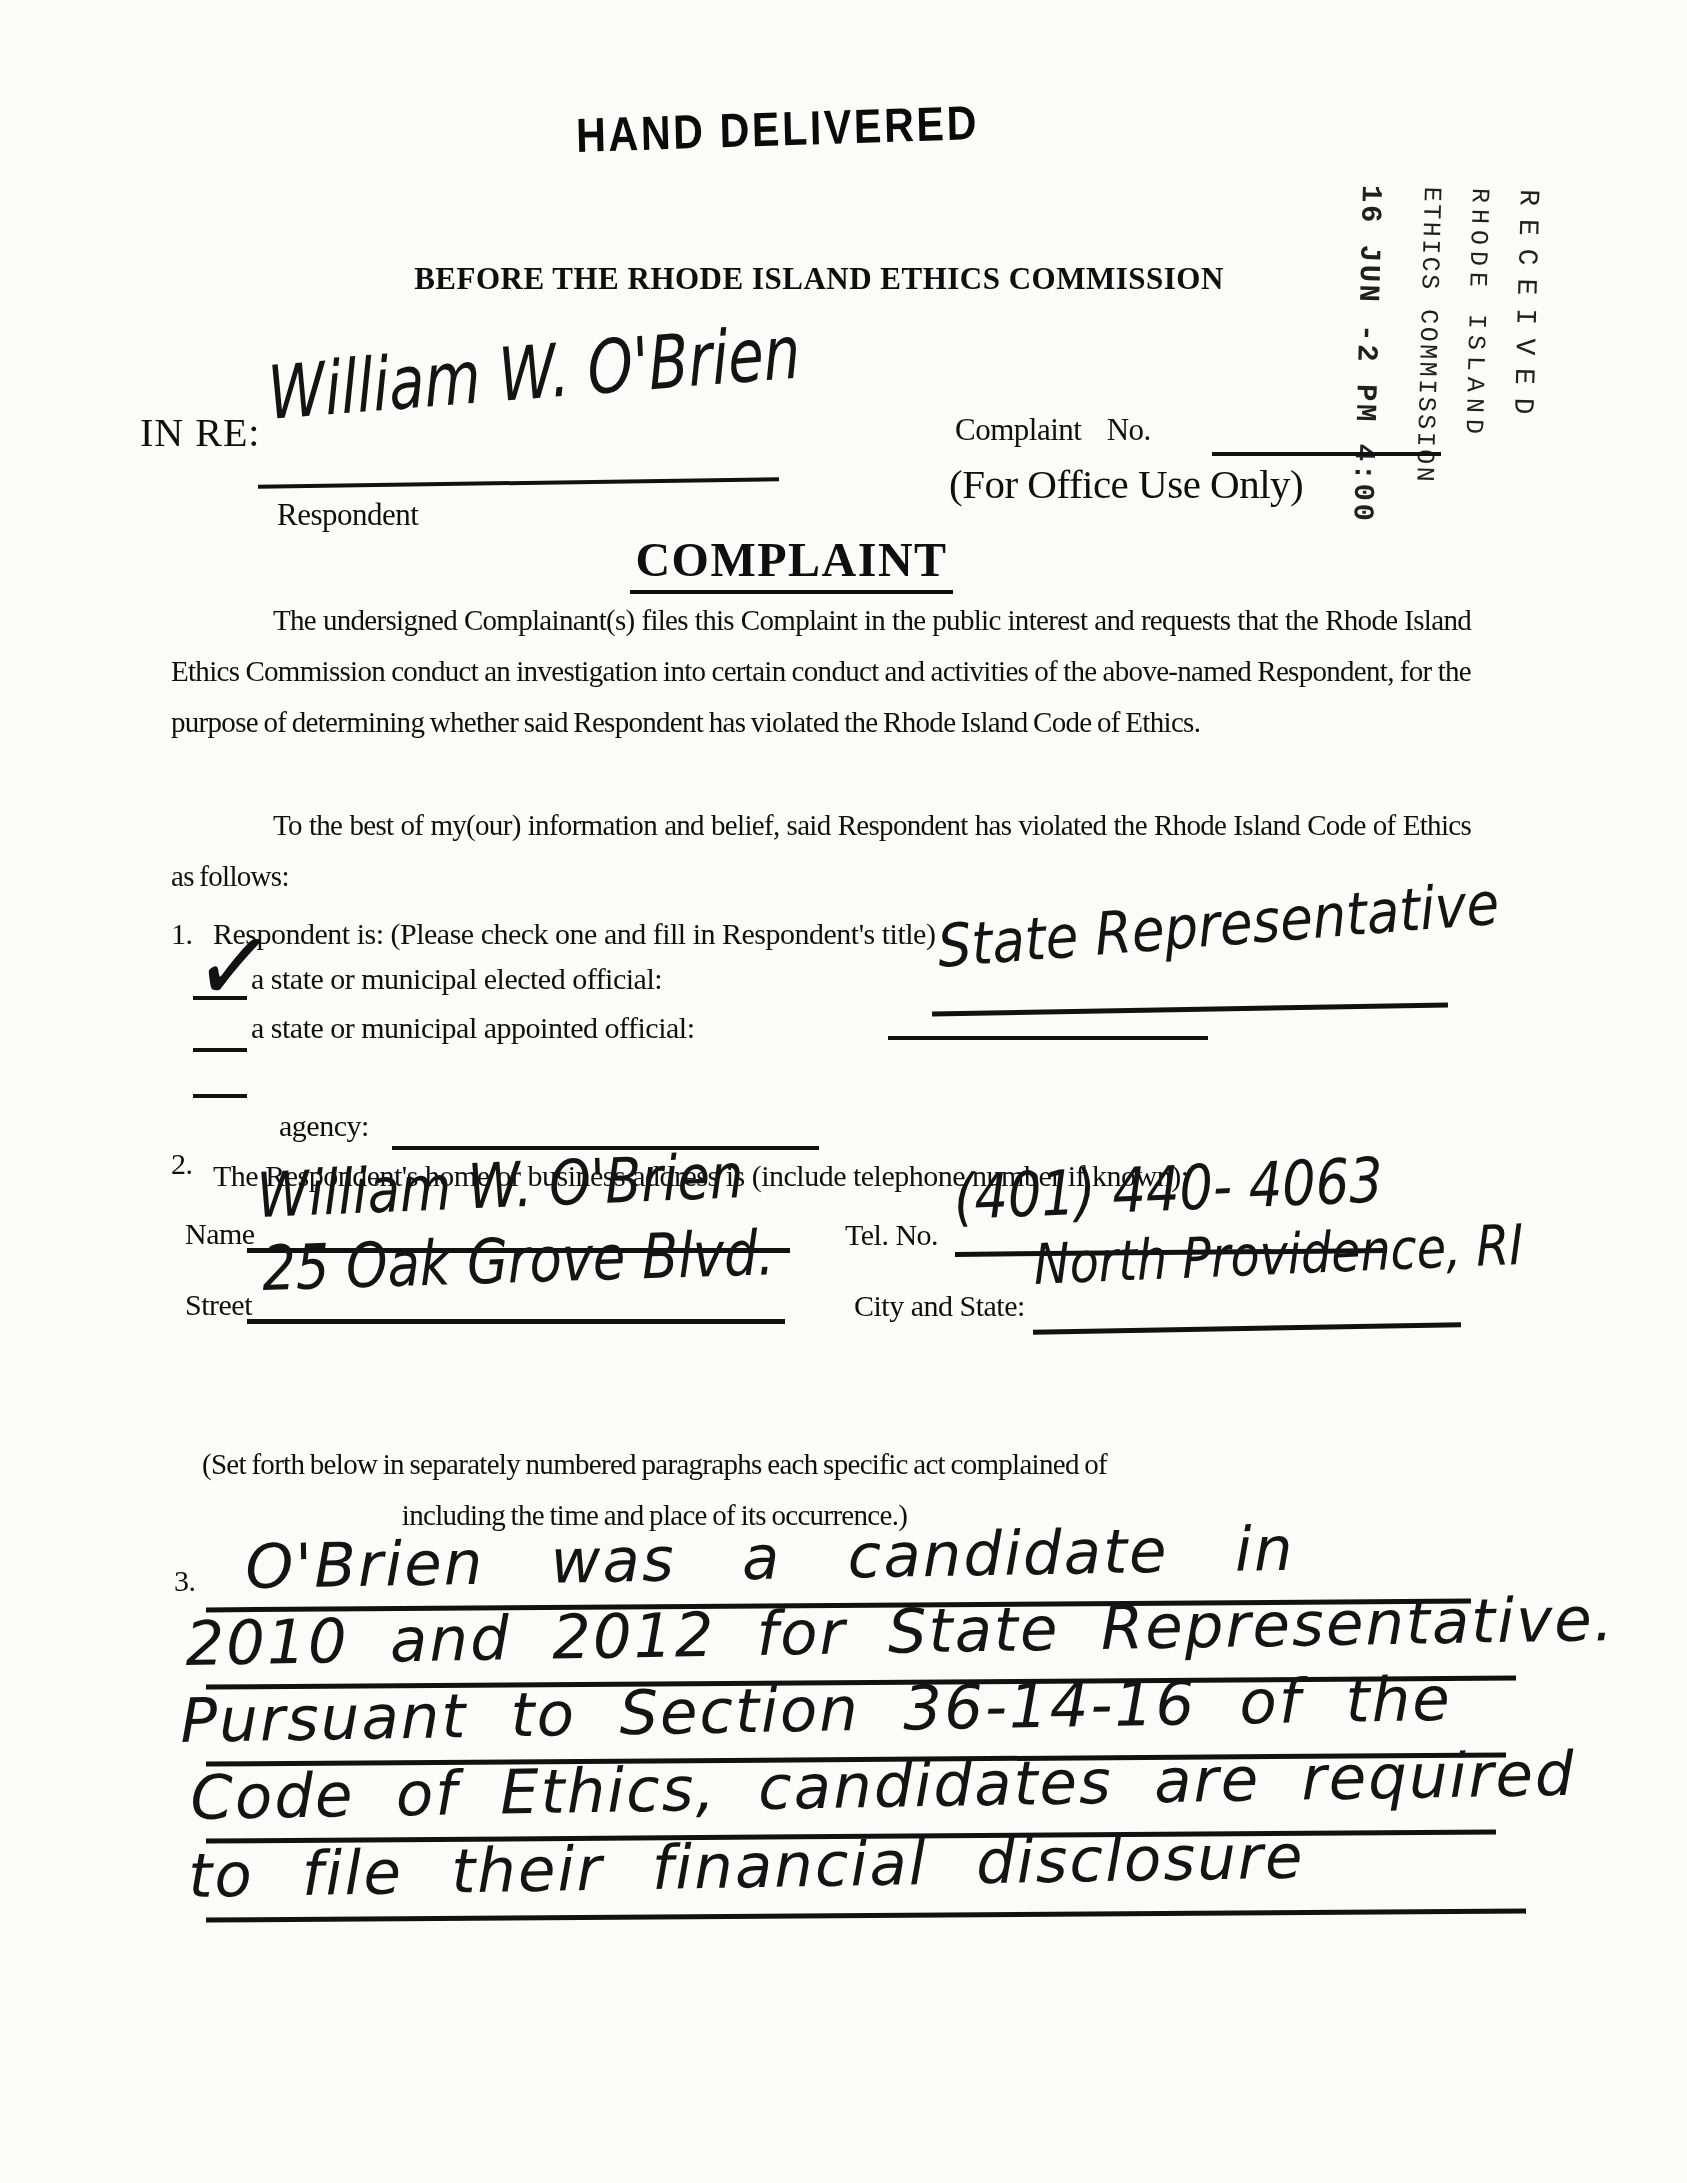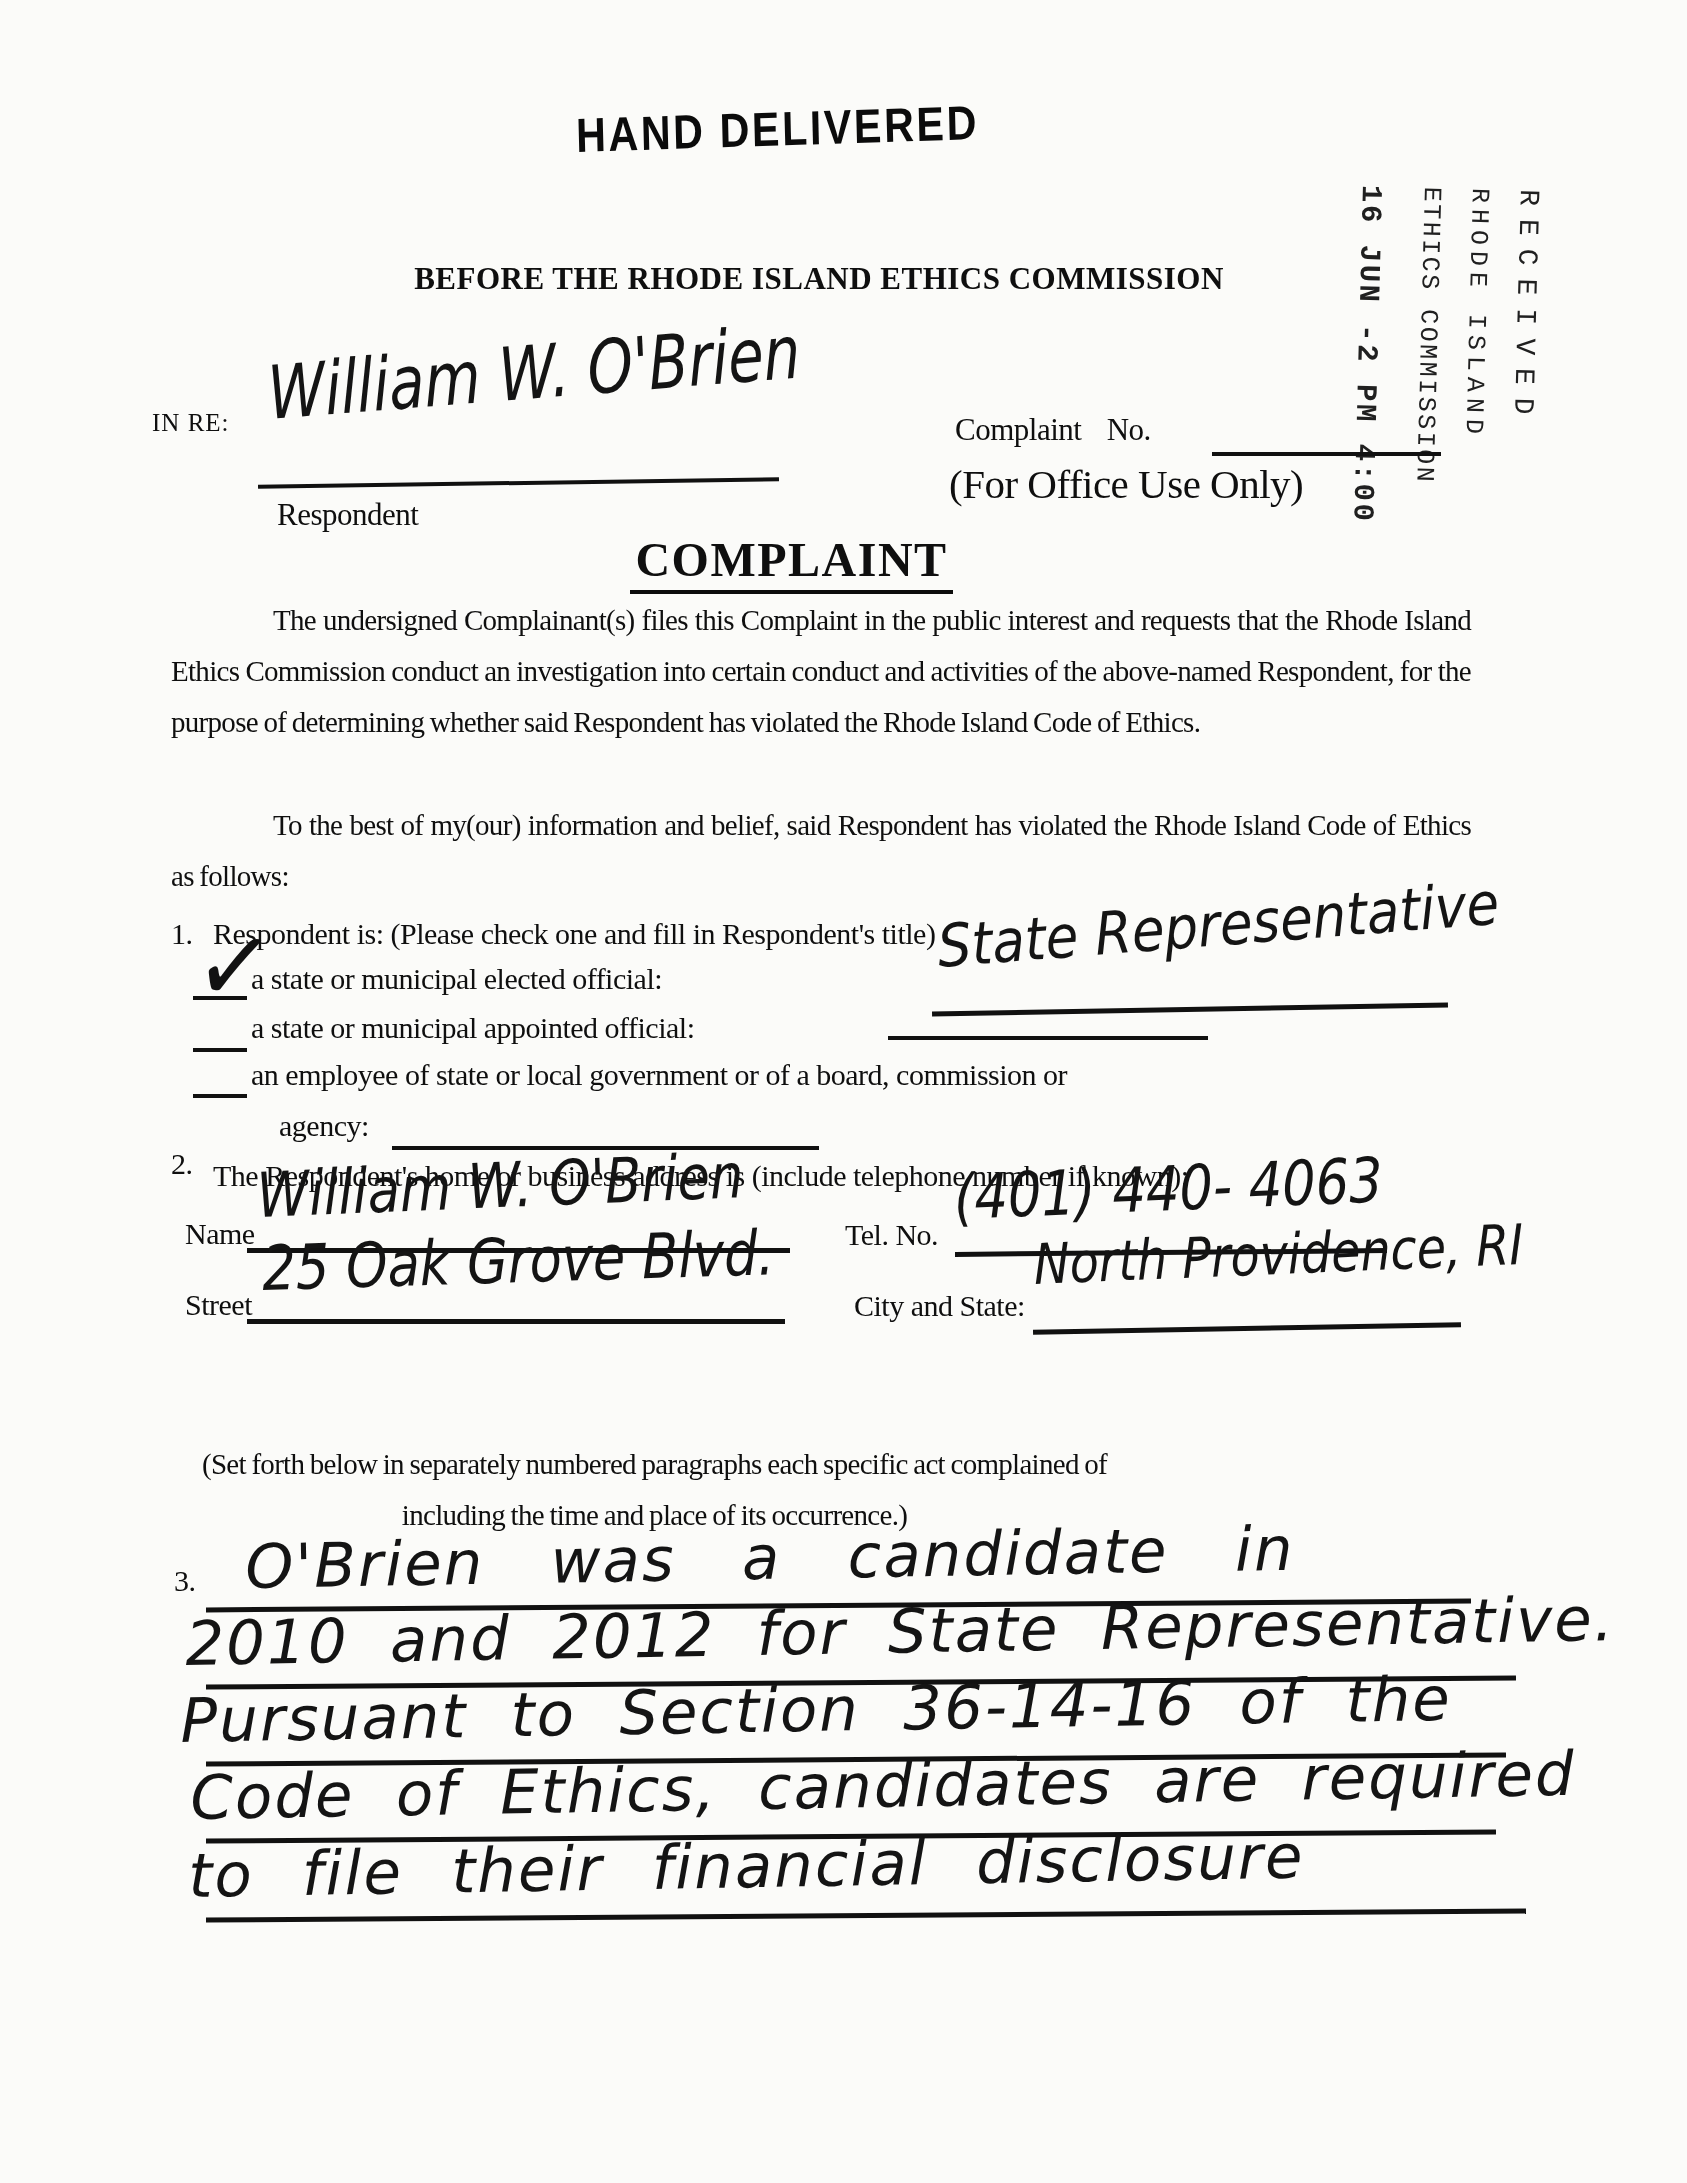--- a/index.html
+++ b/index.html
@@ -46,21 +46,21 @@
       <div class="stamp-l2">RHODE ISLAND</div>
       <div class="stamp-l3">ETHICS COMMISSION</div>
       <div class="stamp-date">16 JUN -2 PM 4:00</div>
     </div>
   </div>
 
   <div class="abs title-block serif">
     <div>BEFORE THE RHODE ISLAND ETHICS COMMISSION</div>
   </div>
 
-  <span class="abs serif label" style="left:140px;top:409px;font-size:25px;letter-spacing:1px;margin-left:12px;">IN RE:</span>
+  <span class="abs serif label" style="left:140px;top:409px;font-size:40px;letter-spacing:1px;">IN RE:</span>
   <span class="abs hw" style="left:270px;top:350px;font-size:74px;transform:scaleX(.78) rotate(-3.5deg);">William W. O'Brien</span>
   <div class="rule" style="left:258px;top:481px;width:521px;height:3.5px;transform:rotate(-.8deg);"></div>
   <div class="abs serif label" style="left:277px;top:497px;font-size:31px;">Respondent</div>
 
   <div class="abs serif label" style="left:955px;top:412px;font-size:31px;word-spacing:18px;">Complaint No.</div>
   <div class="rule" style="left:1212px;top:452px;width:229px;height:3.5px;"></div>
   <div class="abs serif label" style="left:949px;top:460px;font-size:41px;">(For Office Use Only)</div>
 
   <div class="abs complaint-title-wrap">
     <span class="complaint-title serif">COMPLAINT</span>
@@ -77,21 +77,20 @@
   <div class="rule" style="left:193px;top:996px;width:54px;height:4px;"></div>
   <span class="abs serif label" style="left:251px;top:962px;">a state or municipal elected official:</span>
   <span class="abs hw" style="left:940px;top:912px;font-size:59px;transform:scaleX(.9) rotate(-4deg);">State Representative</span>
   <div class="rule" style="left:932px;top:1007px;width:516px;height:4.5px;transform:rotate(-1deg);"></div>
 
   <div class="rule" style="left:193px;top:1048px;width:54px;height:4px;"></div>
   <span class="abs serif label" style="left:251px;top:1011px;">a state or municipal appointed official:</span>
   <div class="rule" style="left:888px;top:1036px;width:320px;height:3.5px;"></div>
 
   <div class="rule" style="left:193px;top:1094px;width:54px;height:4px;"></div>
-  <span class="abs serif label" style="left:251px;top:1058px;">an employee of state or local government or of a board, commission or</span>
   <span class="abs serif label" style="left:279px;top:1109px;">agency:</span>
   <div class="rule" style="left:392px;top:1146px;width:427px;height:3.5px;"></div>
 
   <span class="abs serif label" style="left:171px;top:1147px;">2.</span>
   <span class="abs serif label" style="left:213px;top:1147px;margin-top:12px;">The Respondent's home or business address is (include telephone number if known):</span>
 
   <span class="abs serif label" style="left:185px;top:1217px;">Name</span>
   <span class="abs hw" style="left:258px;top:1159px;font-size:62px;transform:scaleX(.85) rotate(-2deg);">William W. O'Brien</span>
   <div class="rule" style="left:247px;top:1248px;width:543px;height:4.5px;"></div>
 

